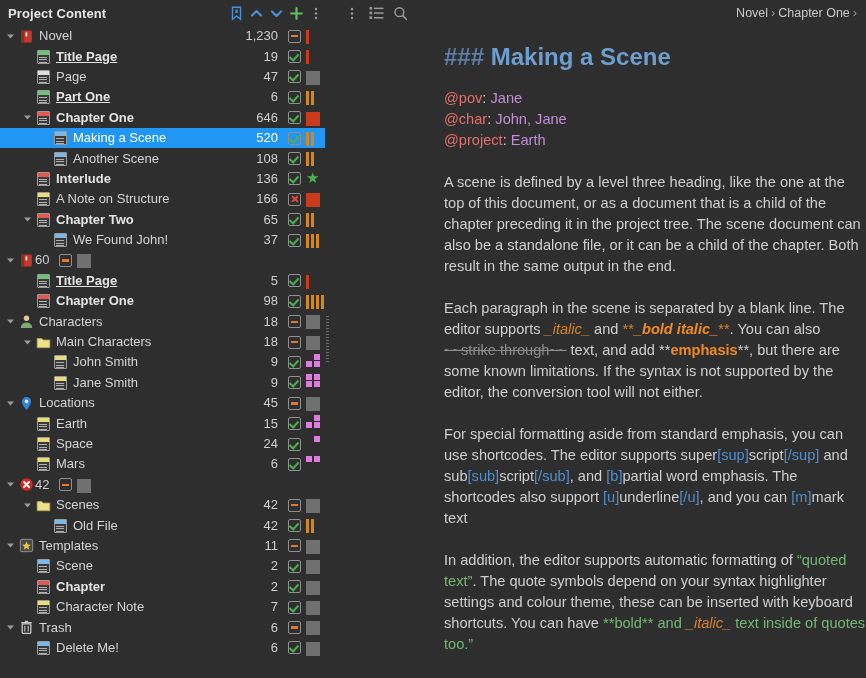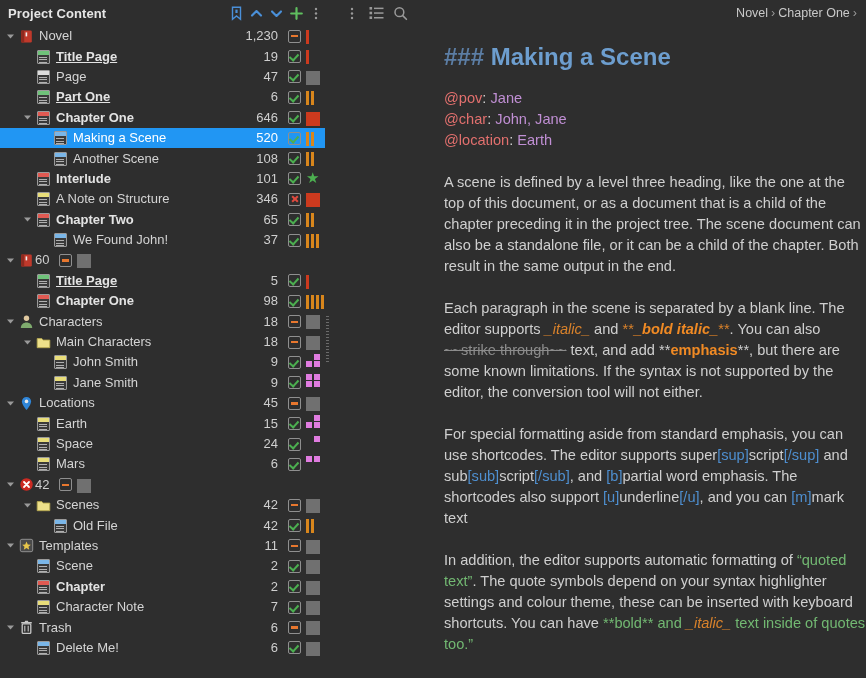--- a/index.html
+++ b/index.html
@@ -325,41 +325,41 @@
             <span class="arrow"></span>
             <span class="ricon">
               <span class="dicon">
                 <span class="cap" style="background: rgb(224, 90, 82);"></span>
                 <span class="ln a"></span>
                 <span class="ln b"></span>
                 <span class="ln c"></span>
               </span>
             </span>
             <span class="rlabel b">Interlude</span>
-            <span class="rcount">101</span>
+            <span class="rcount">136</span>
             <span class="rstatus">
               <span class="chk ok"></span>
             </span>
             <span class="rflag">
               <span><span class="star">★</span></span>
             </span>
           </div>
           <div class="row">
             <span class="indent" style="width: 21px;"></span>
             <span class="arrow"></span>
             <span class="ricon">
               <span class="dicon">
                 <span class="cap" style="background: rgb(232, 221, 122);"></span>
                 <span class="ln a"></span>
                 <span class="ln b"></span>
                 <span class="ln c"></span>
               </span>
             </span>
             <span class="rlabel">A Note on Structure</span>
-            <span class="rcount">346</span>
+            <span class="rcount">166</span>
             <span class="rstatus">
               <span class="chk xx"></span>
             </span>
             <span class="rflag">
               <span><span class="sq" style="background:#cc3a1e"></span></span>
             </span>
           </div>
           <div class="row">
             <span class="indent" style="width: 21px;"></span>
             <span class="arrow">
@@ -859,21 +859,21 @@
     <div id="doc-body">
 
       <div class="h3">
         <span class="hash">###</span>
         <span>Making a Scene</span>
       </div>
 
       <p class="meta">
         <span class="kw">@pov</span><span>: </span><span class="kwv">Jane</span><br>
         <span class="kw">@char</span><span>: </span><span class="kwv">John, Jane</span><br>
-        <span class="kw">@location</span><span>: </span><span class="kwv">Earth</span>
+        <span class="kw">@project</span><span>: </span><span class="kwv">Earth</span>
       </p>
 
       <p>A scene is defined by a level three heading, like the one at the top of this document, or as a document that is a child of the chapter preceding it in the project tree. The scene document can also be a standalone file, or it can be a child of the chapter. Both result in the same output in the end.</p>
 
       <p><span>Each paragraph in the scene is separated by a blank line. The editor supports </span><span class="ital">_italic_</span><span> and </span><span class="mdo">**</span><span class="bi">_bold italic_</span><span class="mdo">**</span><span>. You can also </span><span class="strike">~~strike through~~</span><span> text, and add **</span><span class="bold">emphasis</span><span>**, but there are some known limitations. If the syntax is not supported by the editor, the conversion tool will not either.</span></p>
 
       <p><span>For special formatting aside from standard emphasis, you can use shortcodes. The editor supports </span><span>super</span><span class="sc">[sup]</span><span>script</span><span class="sc">[/sup]</span><span> and sub</span><span class="sc">[sub]</span><span>script</span><span class="sc">[/sub]</span><span>, and </span><span class="sc">[b]</span><span>partial word emphasis</span><span>. The shortcodes also support </span><span class="sc">[u]</span><span>underline</span><span class="sc">[/u]</span><span>, and you can </span><span class="sc">[m]</span><span>mark text</span></p>
 
       <p><span>In addition, the editor supports automatic formatting of </span><span class="quote">“quoted text”</span><span>. The quote symbols depend on your syntax highlighter settings and colour theme, these can be inserted with keyboard shortcuts. You can have </span><span class="quote">**bold**</span><span class="quote"> and </span><span class="ital">_italic_</span><span class="quote"> text inside of quotes too.”</span></p>
 

